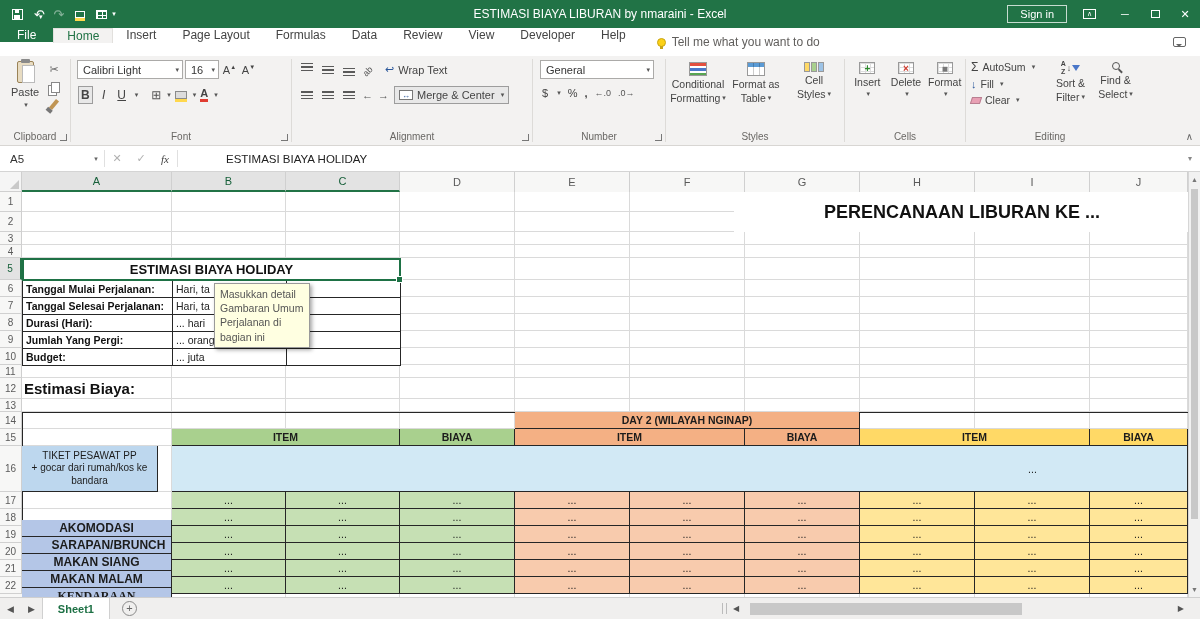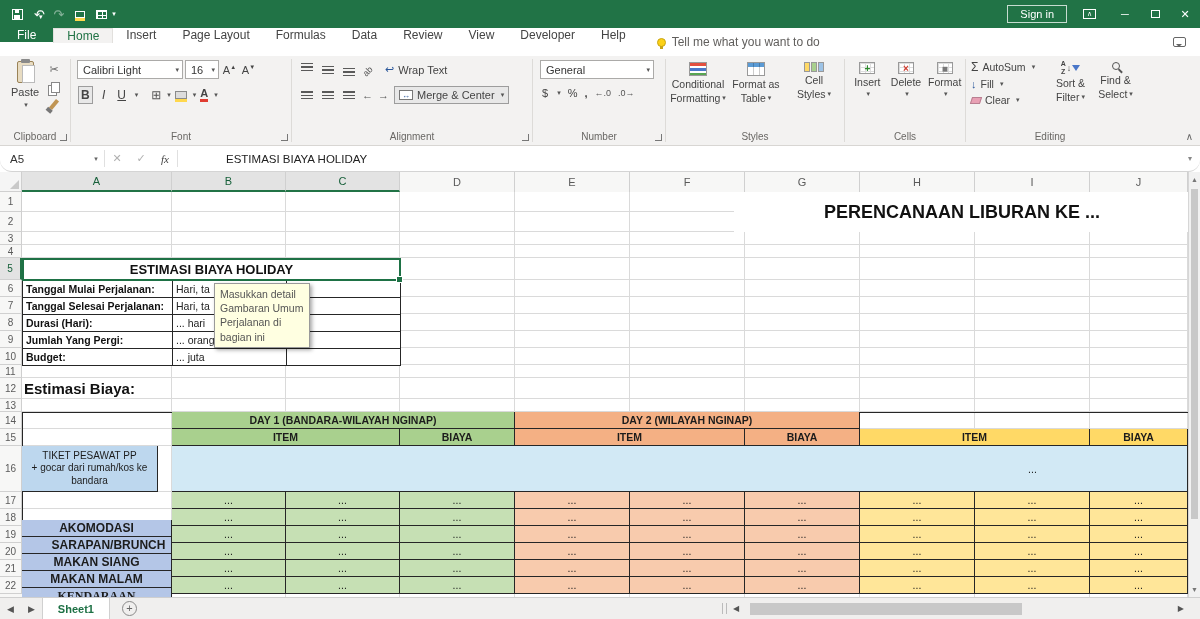--- a/index.html
+++ b/index.html
@@ -105,21 +105,21 @@
   .ebig .bigbtn{width:41px;flex:none;}
   .sortico{display:flex;align-items:center;gap:1px;}
   .az{font-size:7px;line-height:1.1;color:#444;text-align:center;font-weight:bold;}
   .ar{font-size:9px;color:#444;}
   .funnel{width:0;height:0;border-left:4px solid transparent;border-right:4px solid transparent;border-top:6px solid #4a77c9;}
   .mag{width:8px;height:8px;border:1.5px solid #555;border-radius:50%;position:relative;display:inline-block;margin:2px;}
   .mag::after{content:"";position:absolute;width:5px;height:1.5px;background:#555;transform:rotate(45deg);right:-4px;bottom:-2px;}
   .collapse{position:absolute;right:7px;bottom:3px;color:#666;font-size:10px;}
 
   
-  .fbar{height:26px;background:#fff;display:flex;align-items:stretch;border-bottom:1px solid #d4d4d4;border-radius:12px;}
+  .fbar{height:26px;background:#fff;display:flex;align-items:stretch;border-bottom:1px solid #d4d4d4;}
   .namebox{width:88px;display:flex;align-items:center;padding-left:10px;font-size:11.5px;color:#333;}
   .nbdd{width:16px;display:flex;align-items:center;justify-content:center;font-size:7px;color:#666;}
   .vdiv{width:1px;background:#e0e0e0;margin:4px 0;}
   .fico{width:24px;display:flex;align-items:center;justify-content:center;font-size:11px;color:#b0b0b0;}
   .fxi{color:#444;font-family:"Liberation Serif",serif;font-style:italic;}
   .fcontent{flex:1;display:flex;align-items:center;padding-left:48px;font-size:11.5px;color:#222;}
   .fbardd{width:20px;display:flex;align-items:center;justify-content:center;font-size:8px;color:#888;}
 
   
   .sheet{position:relative;height:425px;background:#fff;}
@@ -176,20 +176,21 @@
 
 <div class="titlebar">
   <div class="qat">
     <span class="icon-save"></span>
     <span><span class="qundo">↶</span><span class="qdd">▾</span></span>
     <span class="qredo">↷</span>
     <span class="qfill"></span>
     <span class="qgrid"></span>
     <span class="qdd">▾</span>
   </div>
+  <div class="title-text">ESTIMASI BIAYA LIBURAN by nmaraini - Excel</div>
   <div class="tb-right">
     <button class="signin">Sign in</button>
     <span class="ribopts">∧</span>
     <span class="winbtn">─</span>
     <span class="winbtn">
         <span class="maxico"></span>
       </span>
     <span class="winbtn">✕</span>
   </div>
 </div>
@@ -564,21 +565,20 @@
       </div>
     </div>
 
     <div id="selection"></div>
     <div id="tooltip">Masukkan detail Gambaran Umum Perjalanan di bagian ini</div>
     <div id="section-title">Estimasi Biaya:</div>
 
     <div id="cost-table">
         <div class="edgeV" style="height: 183px;"></div>
         <div class="edgeH" style="width: 1166px;"></div>
-        <div class="ccell bold" style="left: 150px; top: 0px; width: 343px; height: 17px; background: rgb(169, 208, 142);">DAY 1 (BANDARA-WILAYAH NGINAP)</div>
         <div class="ccell bold" style="left: 493px; top: 0px; width: 345px; height: 17px; background: rgb(244, 176, 132);">DAY 2 (WILAYAH NGINAP)</div>
         <div class="ccell bold" style="left: 150px; top: 17px; width: 228px; height: 17px; background: rgb(169, 208, 142);">ITEM</div>
         <div class="ccell bold" style="left: 378px; top: 17px; width: 115px; height: 17px; background: rgb(169, 208, 142);">BIAYA</div>
         <div class="ccell bold" style="left: 493px; top: 17px; width: 230px; height: 17px; background: rgb(244, 176, 132);">ITEM</div>
         <div class="ccell bold" style="left: 723px; top: 17px; width: 115px; height: 17px; background: rgb(244, 176, 132);">BIAYA</div>
         <div class="ccell bold" style="left: 838px; top: 17px; width: 230px; height: 17px; background: rgb(255, 217, 102);">ITEM</div>
         <div class="ccell bold" style="left: 1068px; top: 17px; width: 98px; height: 17px; background: rgb(255, 217, 102);">BIAYA</div>
         <div class="ccell flight-label" style="left: 0px; top: 34px; width: 136px; height: 46px; background: rgb(189, 215, 238);">
           <div>TIKET PESAWAT PP</div>
           <div>+ gocar dari rumah/kos ke</div>

